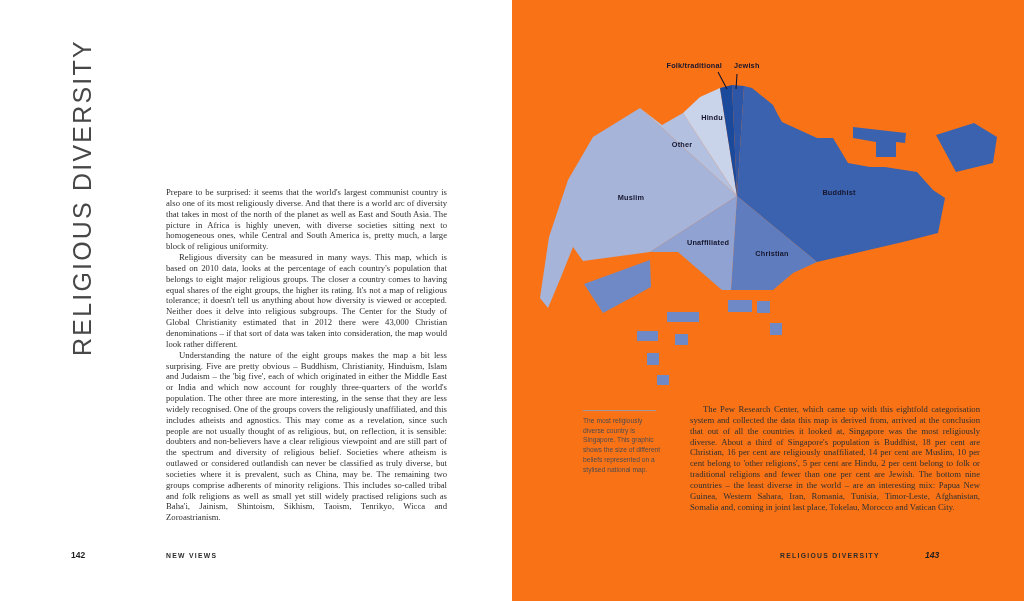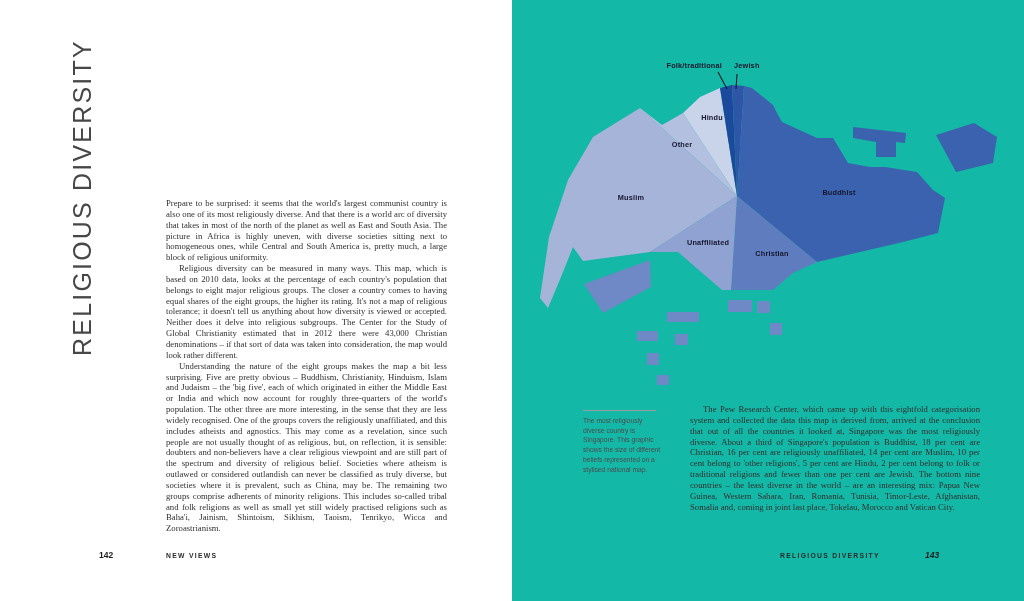--- a/index.html
+++ b/index.html
@@ -1,29 +1,29 @@
 <!DOCTYPE html>
 <html><head>
 <meta charset="utf-8">
 <style>
   html,body { margin:0; padding:0; }
   body { width:1024px; height:601px; position:relative; font-family:"Liberation Sans",sans-serif; background:#fff; }
   .spread { width:1024px; height:601px; display:flex; }
   .page-left  { width:512px; height:601px; background:#ffffff; position:relative; overflow:hidden; }
-  .page-right { width:512px; height:601px; background:#14b8a6; position:relative; overflow:hidden; }
+  .page-right { width:512px; height:601px; background:#f97316; position:relative; overflow:hidden; }
 
   .vertical-title {
     position:absolute; left:68px; top:356px;
     transform-origin:0 0; transform:rotate(-90deg);
     white-space:nowrap; font-size:25px; letter-spacing:2.2px;
     color:#474747; font-weight:400;
   }
 
   .body-text {
-    position:absolute; left:166px; top:198px; width:281px;
+    position:absolute; left:166px; top:187px; width:281px;
     font-family:"Liberation Serif","DejaVu Serif",serif;
     font-size:8.7px; line-height:10.85px; color:#303030; text-align:justify;
   }
   .body-text p { margin:0; }
   .body-text p + p { text-indent:13px; }
 
   .pagenum { position:absolute; font-size:8.5px; font-weight:bold; color:#1d1d1d; }
   .running-head { position:absolute; font-size:6.8px; font-weight:bold; letter-spacing:1.3px; color:#2b2b2b; }
 
   .map-svg { position:absolute; left:0; top:0; width:512px; height:601px; }
@@ -46,21 +46,21 @@
 
   <div class="page-left">
     <div class="vertical-title">RELIGIOUS DIVERSITY</div>
 
     <div class="body-text">
       <p>Prepare to be surprised: it seems that the world's largest communist country is also one of its most religiously diverse. And that there is a world arc of diversity that takes in most of the north of the planet as well as East and South Asia. The picture in Africa is highly uneven, with diverse societies sitting next to homogeneous ones, while Central and South America is, pretty much, a large block of religious uniformity.</p>
       <p>Religious diversity can be measured in many ways. This map, which is based on 2010 data, looks at the percentage of each country's population that belongs to eight major religious groups. The closer a country comes to having equal shares of the eight groups, the higher its rating. It's not a map of religious tolerance; it doesn't tell us anything about how diversity is viewed or accepted. Neither does it delve into religious subgroups. The Center for the Study of Global Christianity estimated that in 2012 there were 43,000 Christian denominations – if that sort of data was taken into consideration, the map would look rather different.</p>
       <p>Understanding the nature of the eight groups makes the map a bit less surprising. Five are pretty obvious – Buddhism, Christianity, Hinduism, Islam and Judaism – the 'big five', each of which originated in either the Middle East or India and which now account for roughly three-quarters of the world's population. The other three are more interesting, in the sense that they are less widely recognised. One of the groups covers the religiously unaffiliated, and this includes atheists and agnostics. This may come as a revelation, since such people are not usually thought of as religious, but, on reflection, it is sensible: doubters and non-believers have a clear religious viewpoint and are still part of the spectrum and diversity of religious belief. Societies where atheism is outlawed or considered outlandish can never be classified as truly diverse, but societies where it is prevalent, such as China, may be. The remaining two groups comprise adherents of minority religions. This includes so-called tribal and folk religions as well as small yet still widely practised religions such as Baha'i, Jainism, Shintoism, Sikhism, Taoism, Tenrikyo, Wicca and Zoroastrianism.</p>
     </div>
 
-    <div class="pagenum" style="left:71px; top:550px;margin-left:28px;">142</div>
+    <div class="pagenum" style="left:71px; top:550px;">142</div>
     <div class="running-head" style="left:166px; top:552px;">NEW VIEWS</div>
   </div>
 
   <div class="page-right">
     <svg class="map-svg" viewBox="0 0 512 601">
       <g>
           <polygon points="225,196 128,108 81,137 56,180 37,237 28,298 36,308 49,277 61,247 71,261 138,252" fill="#a6b4da"></polygon>
           <polygon points="225,196 128,108 150,125 171,113" fill="#b3c0e0"></polygon>
           <polygon points="225,196 171,113 188,97 208,88" fill="#c9d3ea"></polygon>
           <polygon points="225,196 208,88 220,85" fill="#1b4a9c"></polygon>

